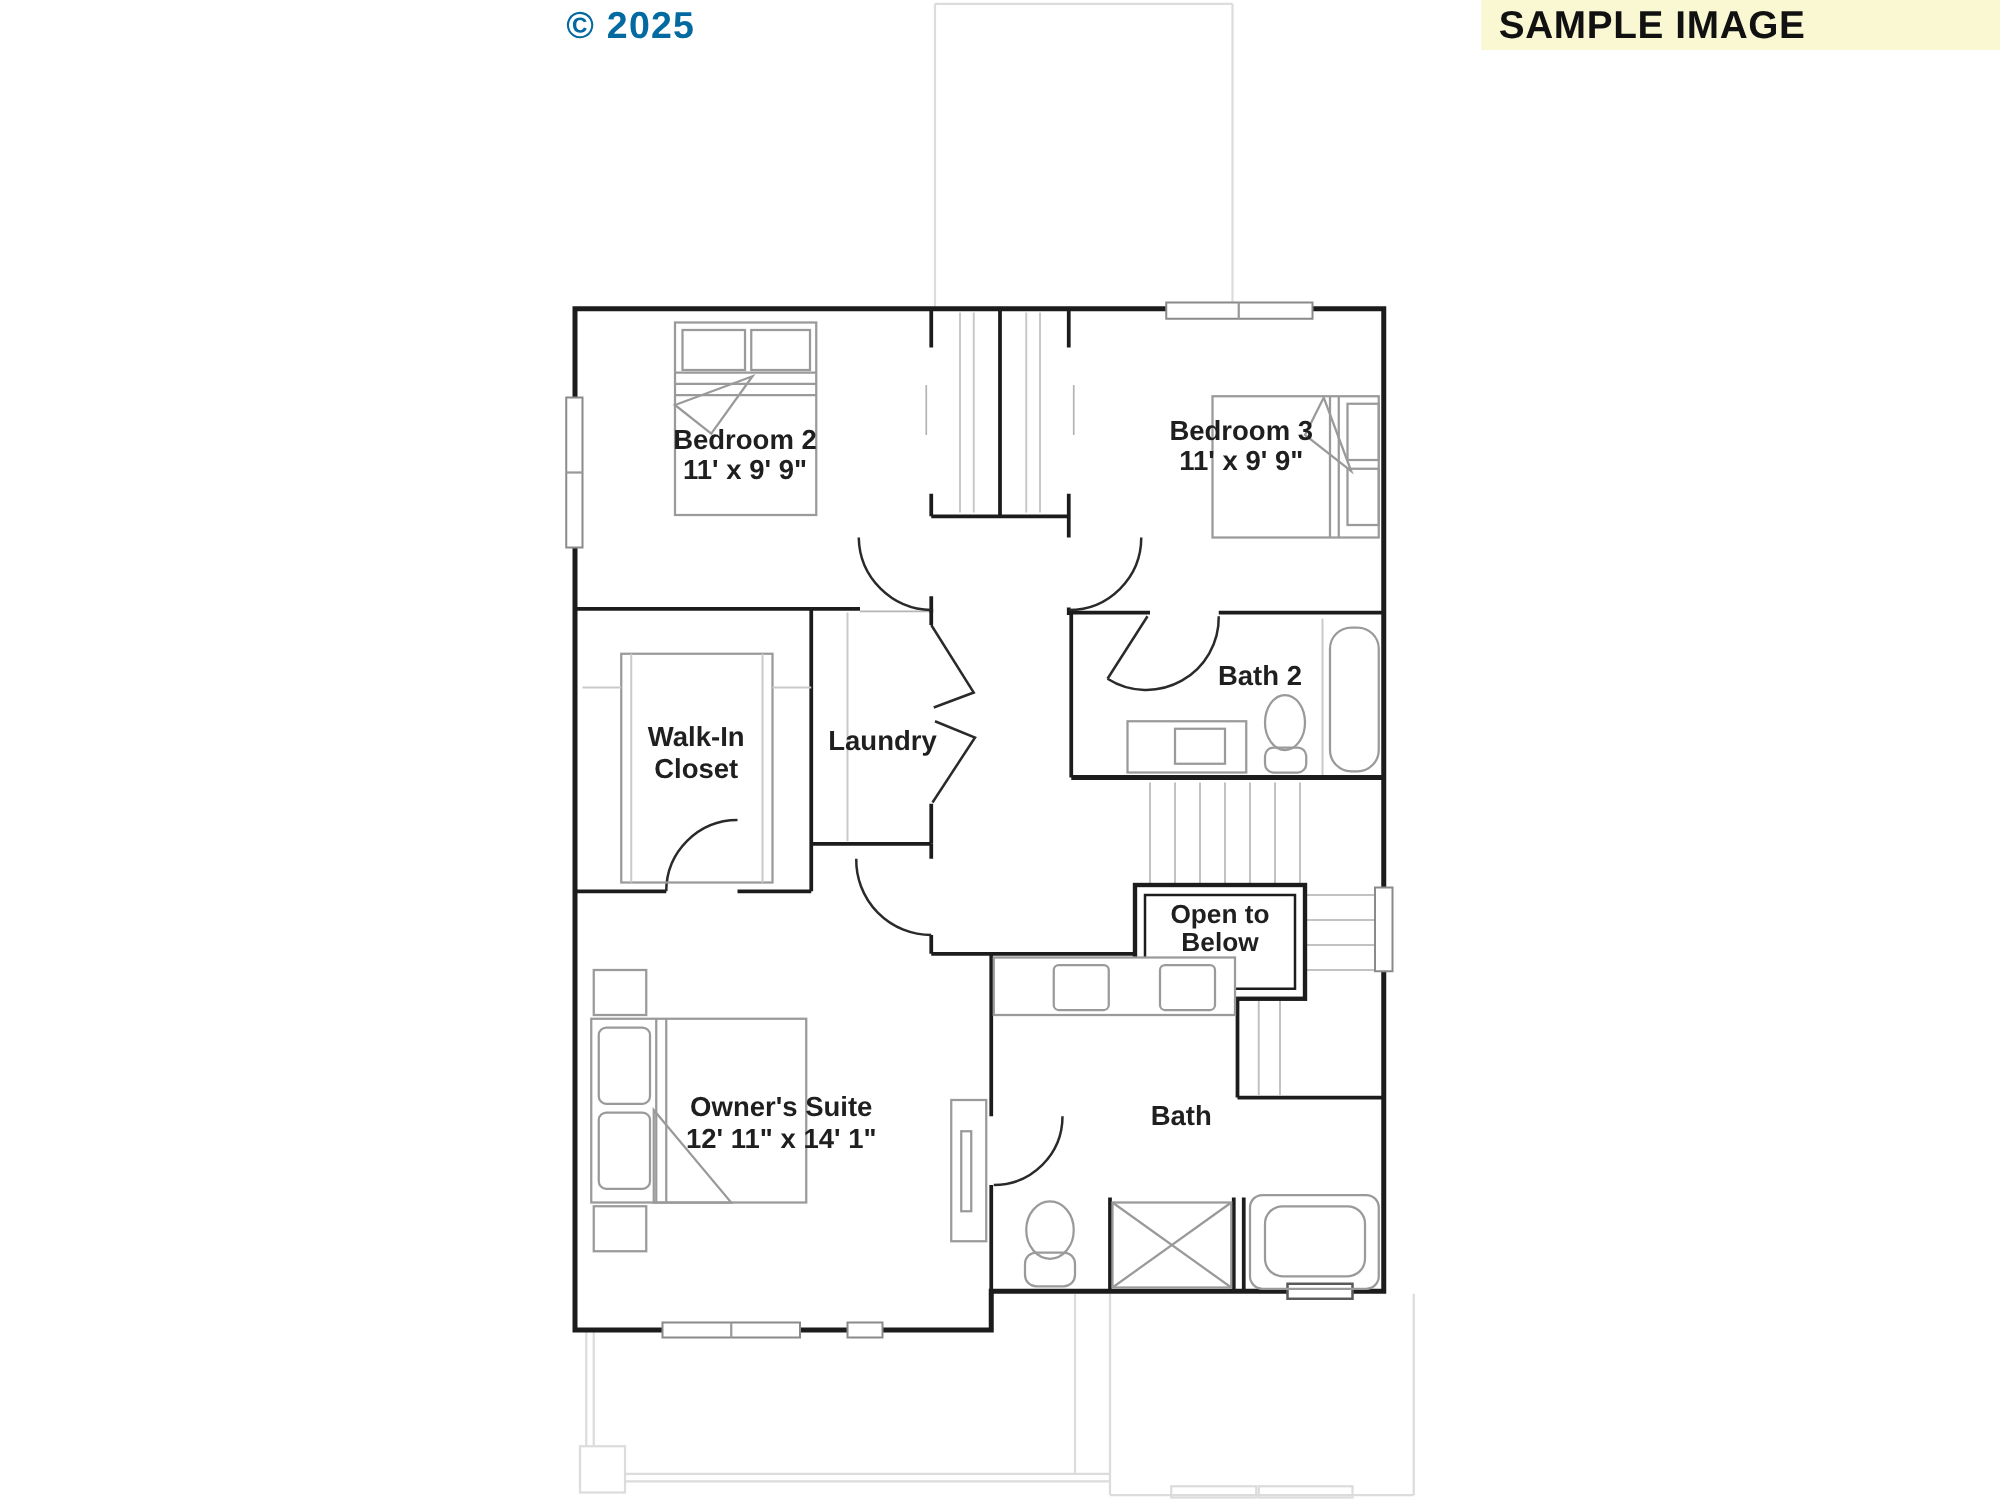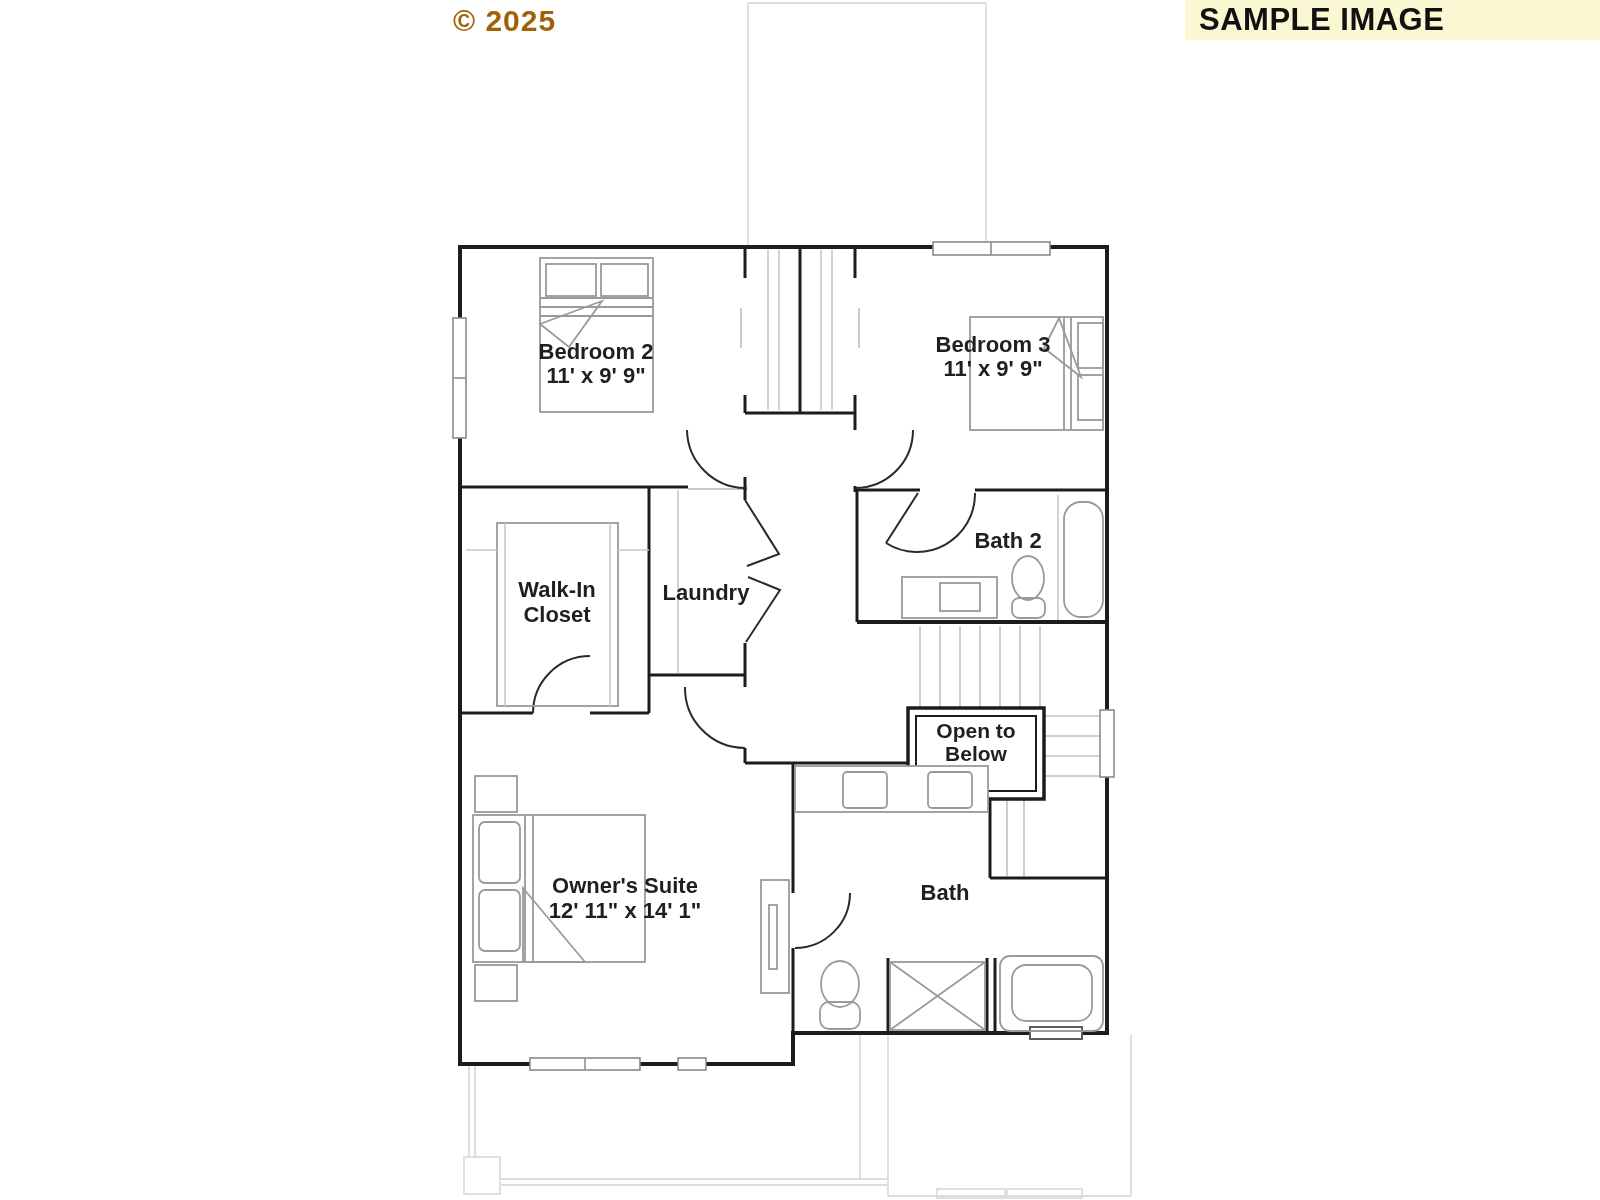--- a/index.html
+++ b/index.html
@@ -15,21 +15,21 @@
   .tread{stroke:#c2c2c2;stroke-width:1.6;fill:none;}
   .ghost{stroke:#dcdcdc;stroke-width:1.8;fill:none;}
   .win{fill:#ffffff;stroke:#8a8a8a;stroke-width:1.6;}
   .windark{fill:#ffffff;stroke:#5a5a5a;stroke-width:2;}
   .jamb{stroke:#b5b5b5;stroke-width:1.4;fill:none;}
   .roomlabel{font-family:"Liberation Sans", sans-serif;font-weight:bold;font-size:22px;
              fill:#1f1f1f;text-anchor:middle;}
   .boxlabel{font-family:"Liberation Sans", sans-serif;font-weight:bold;font-size:21px;
             fill:#1f1f1f;text-anchor:middle;}
   #copyright{position:absolute;left:453px;top:4px;font-size:30px;font-weight:bold;
-             color:#a16207;letter-spacing:1px;}
+             color:#0369a1;letter-spacing:1px;}
   #banner{position:absolute;left:1185px;top:0;width:415px;height:40px;background:#faf8d2;
           display:flex;align-items:center;}
   #banner span{font-size:31px;font-weight:bold;color:#111;padding-left:14px;letter-spacing:0.5px;}
 </style>
 </head>
 <body>
 
 <div id="stage">
 
   <div id="copyright">© 2025</div>

